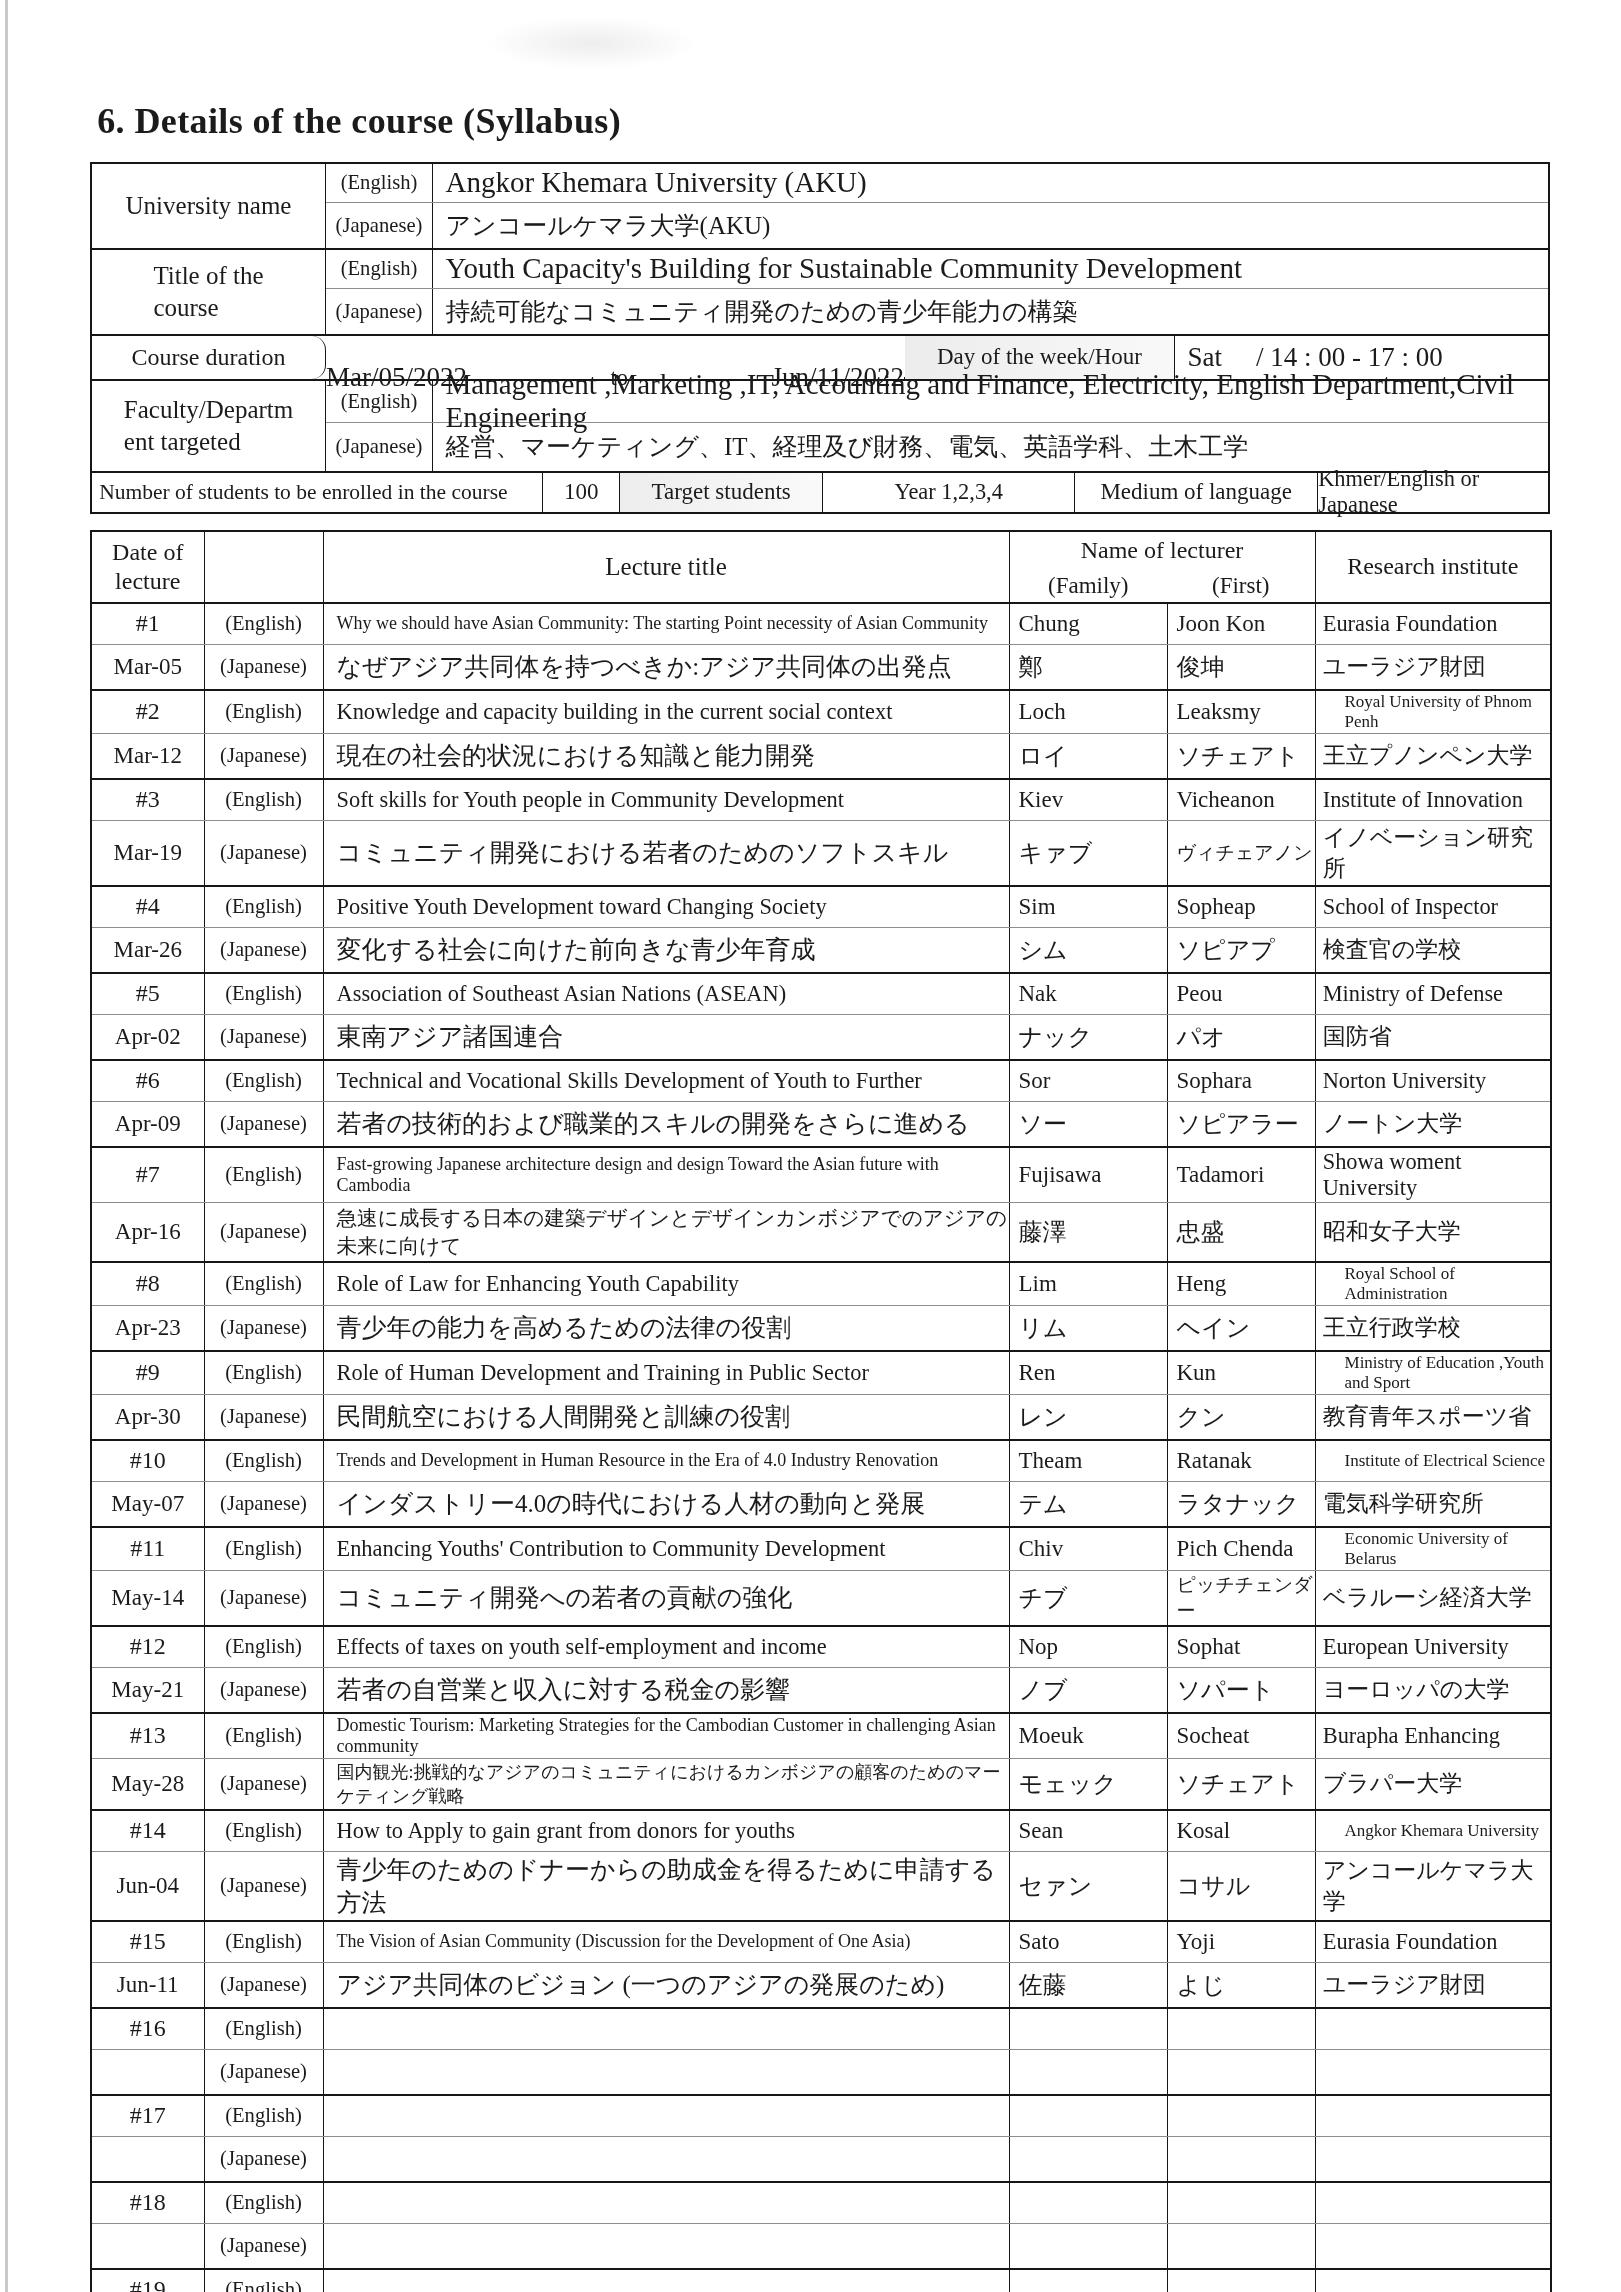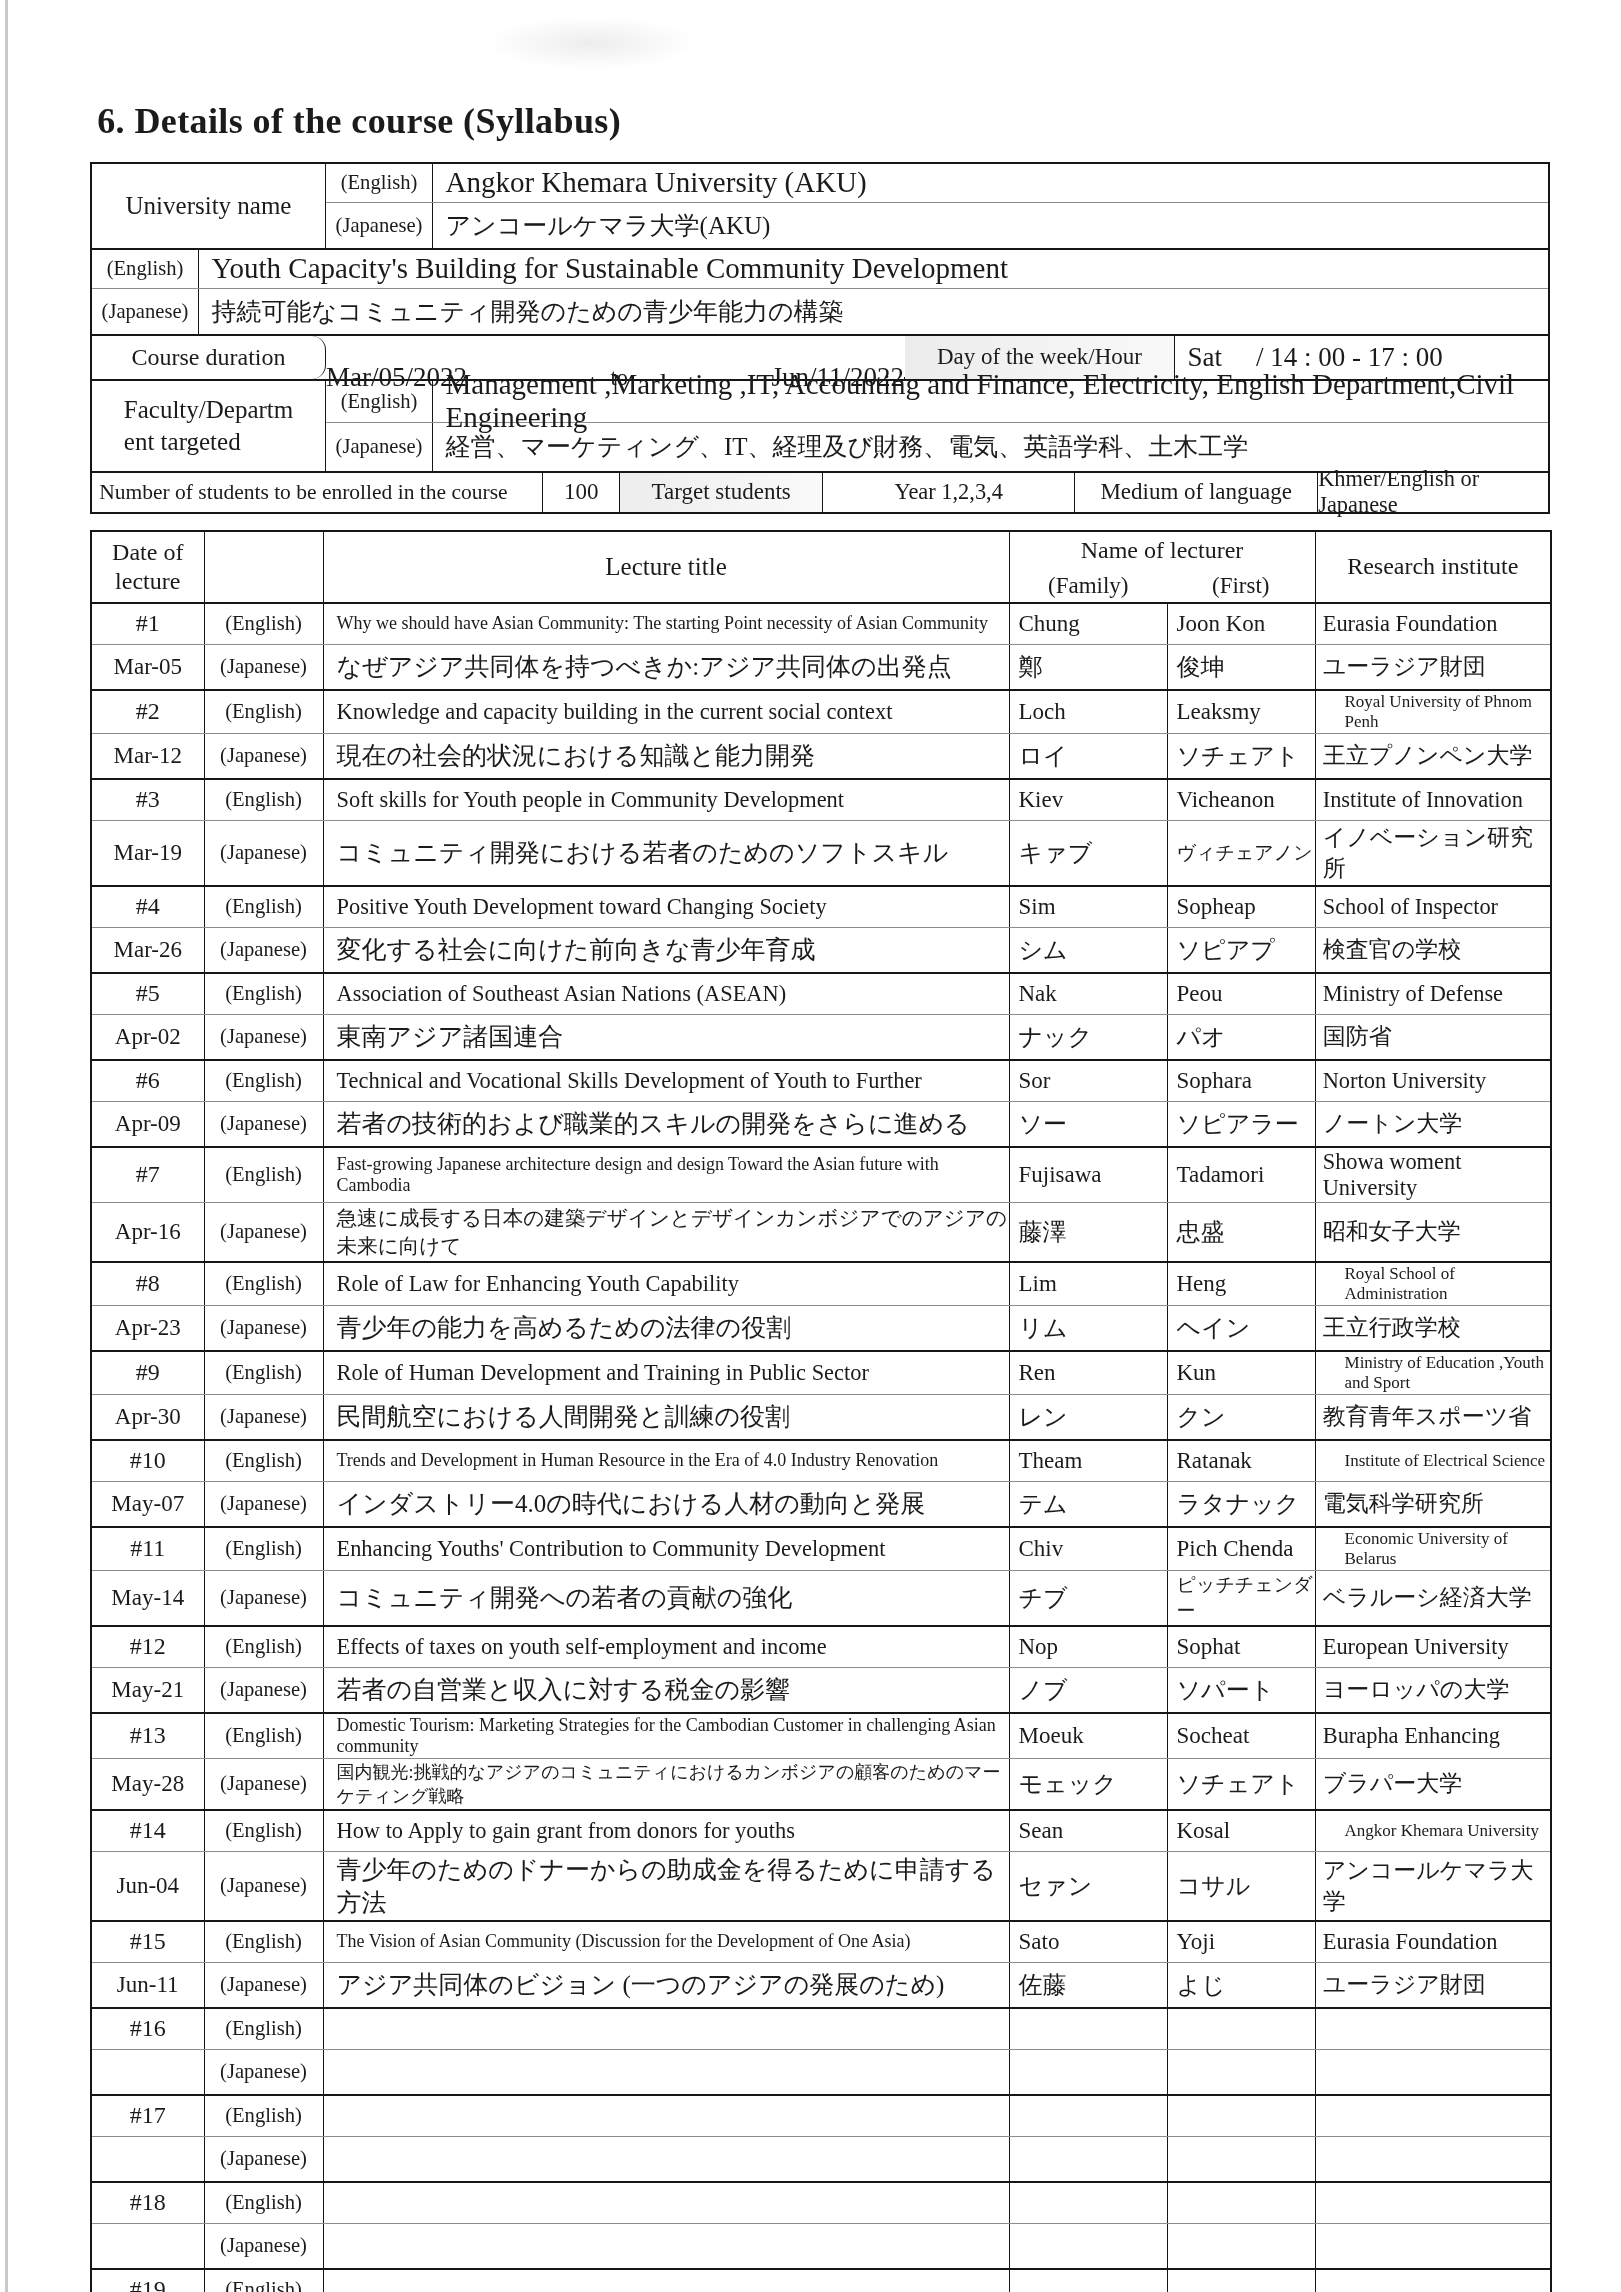--- a/index.html
+++ b/index.html
@@ -106,20 +106,22 @@
           <div class="ival">Angkor Khemara University (AKU)</div>
         </div>
         <div class="irow r-ja">
           <div class="itag">(Japanese)</div>
           <div class="ival ja">アンコールケマラ大学(AKU)</div>
         </div>
       </div>
     </div>
 
     <div class="igroup">
+      <div class="ilabel">Title of the
+course</div>
       <div class="irows">
         <div class="irow sep r-en">
           <div class="itag">(English)</div>
           <div class="ival">Youth Capacity's Building for Sustainable Community Development</div>
         </div>
         <div class="irow r-ja">
           <div class="itag">(Japanese)</div>
           <div class="ival ja">持続可能なコミュニティ開発のための青少年能力の構築</div>
         </div>
       </div>

